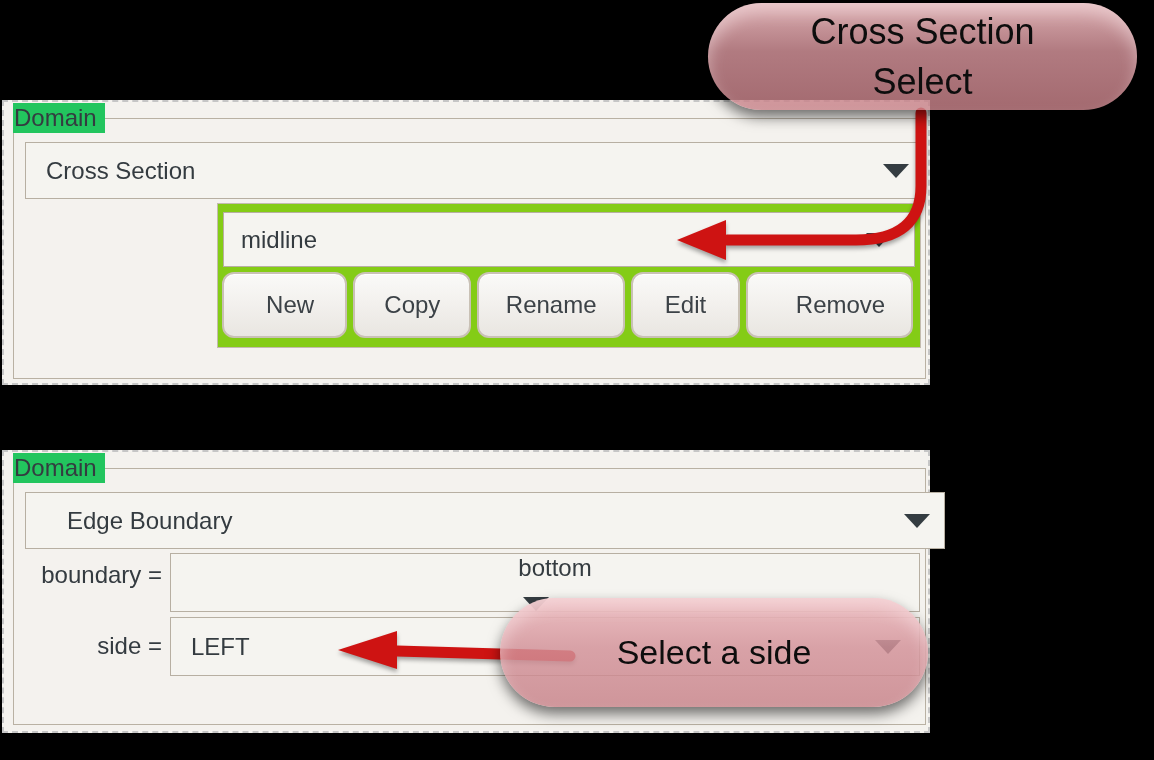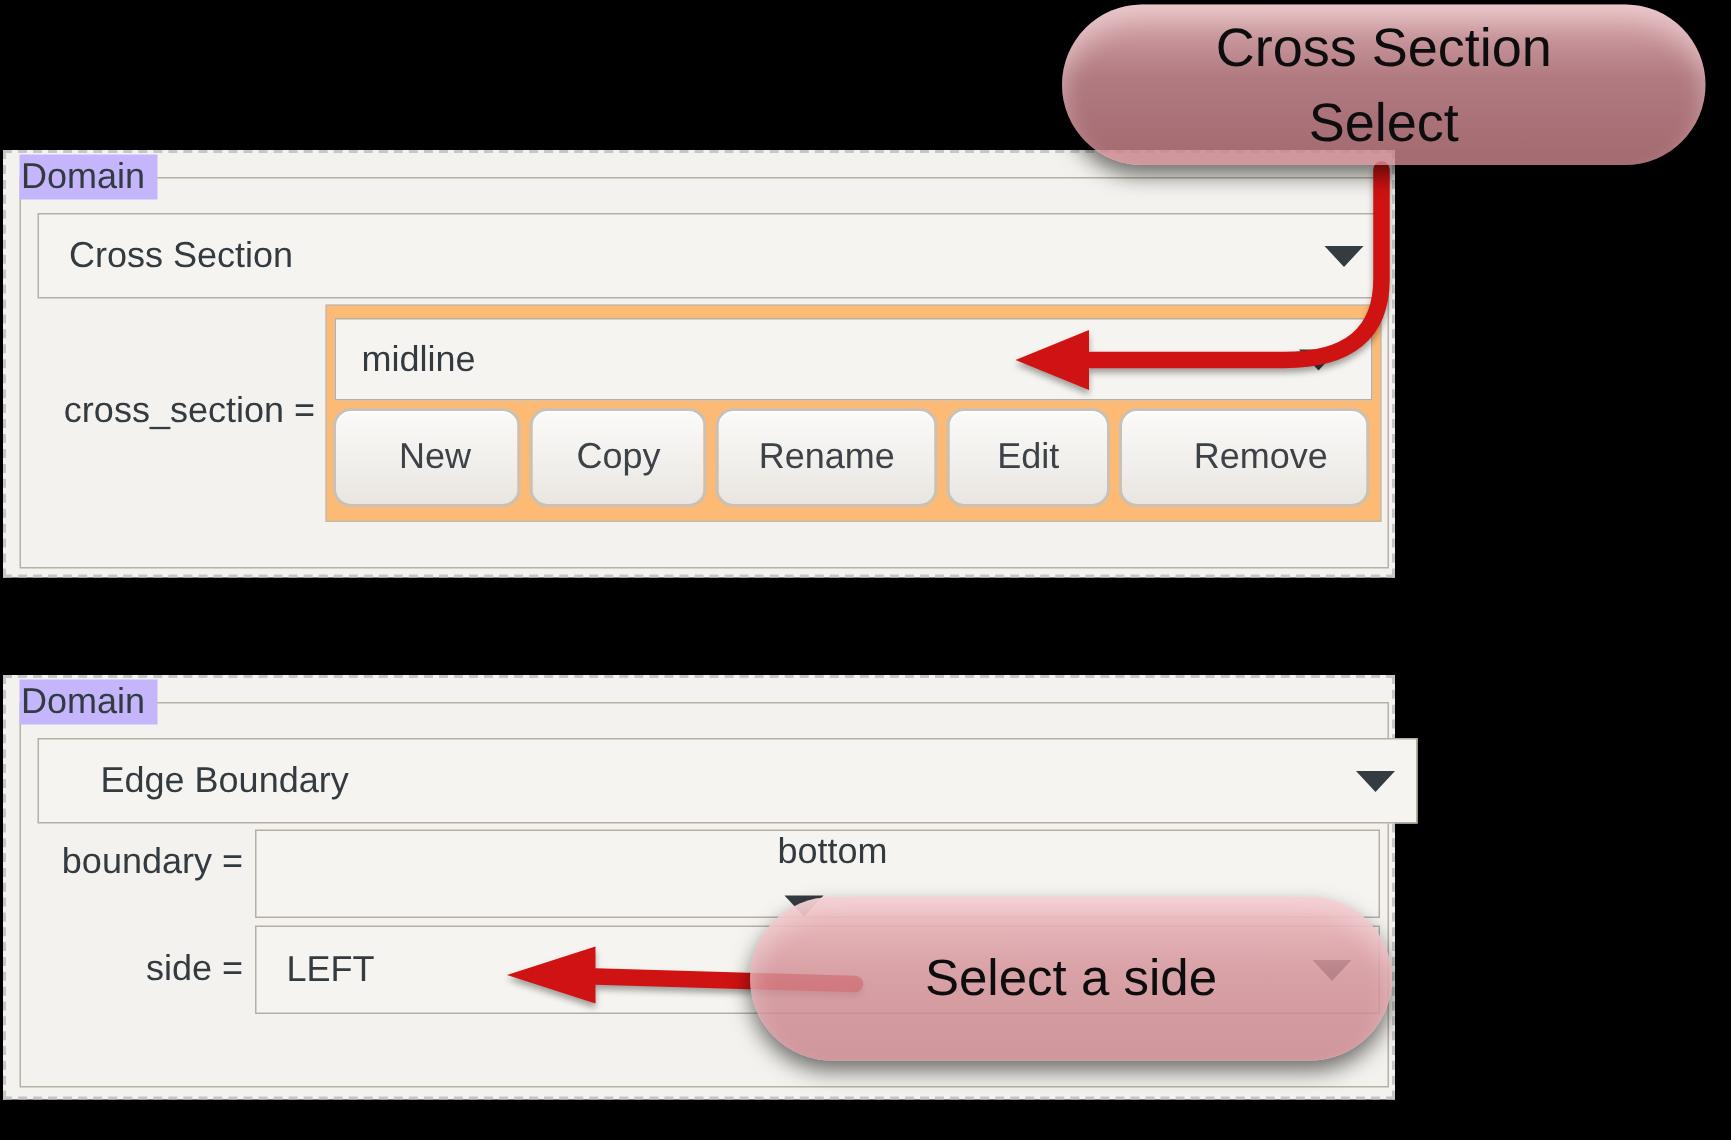--- a/index.html
+++ b/index.html
@@ -10,36 +10,36 @@
   
   .panel{
     position:absolute;background:#f4f2ee;border:2px dashed #c6c6c6;
   }
   #panel-top{left:2px;top:100px;width:924px;height:281px;}
   #panel-bottom{left:2px;top:450px;width:924px;height:279px;}
   .frame{
     position:absolute;border:1px solid #b9b1a3;
   }
   .frame-label{
-    position:absolute;background:#c4b5fd;font-size:24px;line-height:30px;
+    position:absolute;background:#22c55e;font-size:24px;line-height:30px;
     padding:0 8px 0 1px;color:#343b40;z-index:2;
   }
   .combo{
     position:absolute;background:#f5f4f0;border:1px solid #b7afa2;
     display:flex;align-items:center;font-size:24px;color:#343b40;
   }
   .combo .value{padding-left:20px;flex:1;white-space:nowrap;overflow:hidden;}
   .combo-arrow{
     width:0;height:0;border-left:13px solid transparent;border-right:13px solid transparent;
     border-top:14px solid #343c41;margin-right:14px;flex:none;
   }
   .param-label{
     position:absolute;text-align:right;font-size:24px;color:#343b40;white-space:nowrap;
   }
-  .inner-frame{position:absolute;border:1px solid #c3bbae;background:#fdba74;}
+  .inner-frame{position:absolute;border:1px solid #c3bbae;background:#84cc16;}
   .btn-row{position:absolute;display:flex;gap:6px;}
   .btn{
     border:2px solid #c9c1b5;border-radius:12px;
     background:linear-gradient(180deg,#fafaf8 0%,#f3f1ee 45%,#e9e6e1 100%);
     box-shadow:inset 0 1px 0 #ffffff;
     display:flex;align-items:center;justify-content:center;
     font-size:24px;color:#3c4247;font-family:inherit;cursor:default;
   }
   
   #arrow-layer{position:absolute;left:0;top:0;z-index:5;pointer-events:none;}
@@ -62,21 +62,20 @@
 
   <div class="panel" id="panel-top">
     <span class="frame-label" style="left:9px;top:1px;">Domain</span>
     <div class="frame" style="left:9px;top:16px;width:911px;height:259px;"></div>
 
     <div class="combo" style="left:21px;top:40px;width:897px;height:55px;">
       <span class="value">Cross Section</span>
       <span class="combo-arrow"></span>
     </div>
 
-    <div class="param-label" style="left:22px;top:158px;width:184px;">cross_section =</div>
 
     <div class="inner-frame" style="left:213px;top:101px;width:702px;height:143px;">
       <div class="combo" style="left:5px;top:8px;width:690px;height:53px;">
         <span class="value" style="padding-left:17px;">midline</span>
         <span class="combo-arrow" style="margin-right:22px;"></span>
       </div>
       <div class="btn-row" style="left:4px;top:68px;width:691px;height:66px;">
         <button class="btn" style="flex:118;padding-left:17px;">New</button>
         <button class="btn" style="flex:123;">Copy</button>
         <button class="btn" style="flex:158;">Rename</button>

